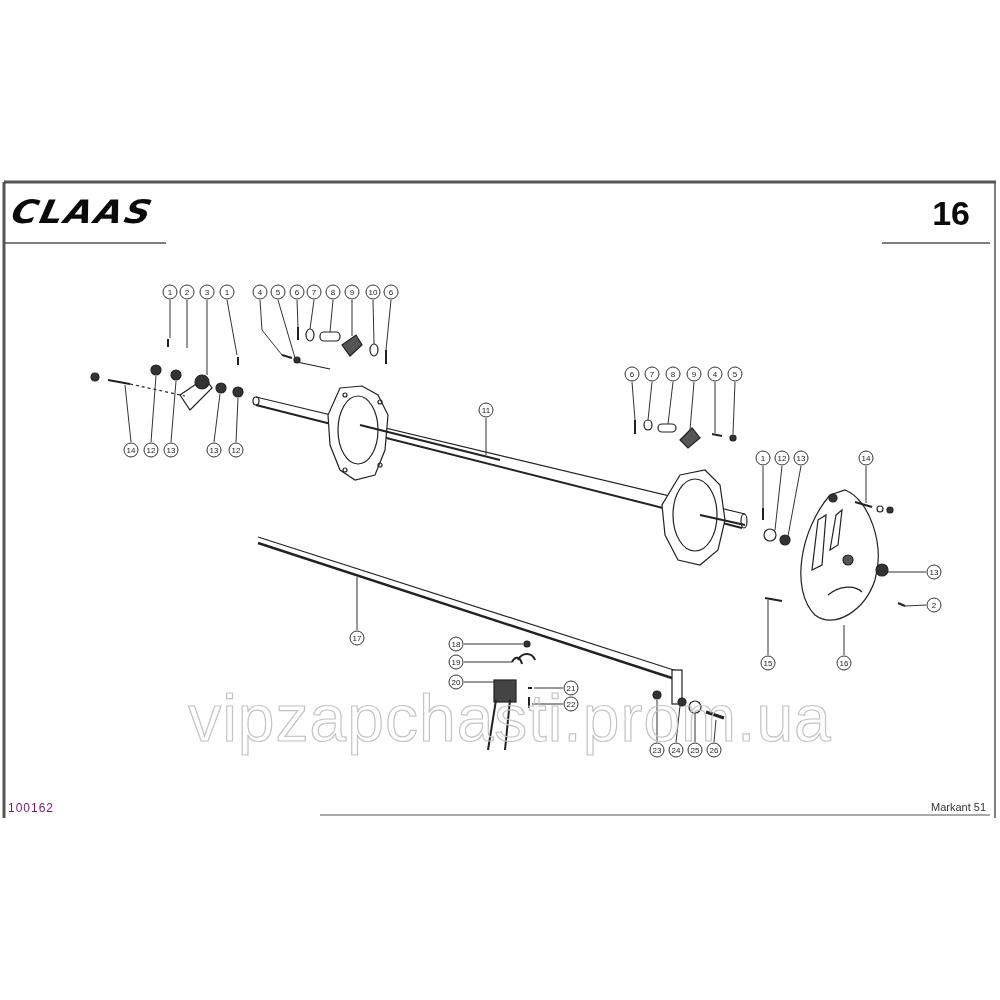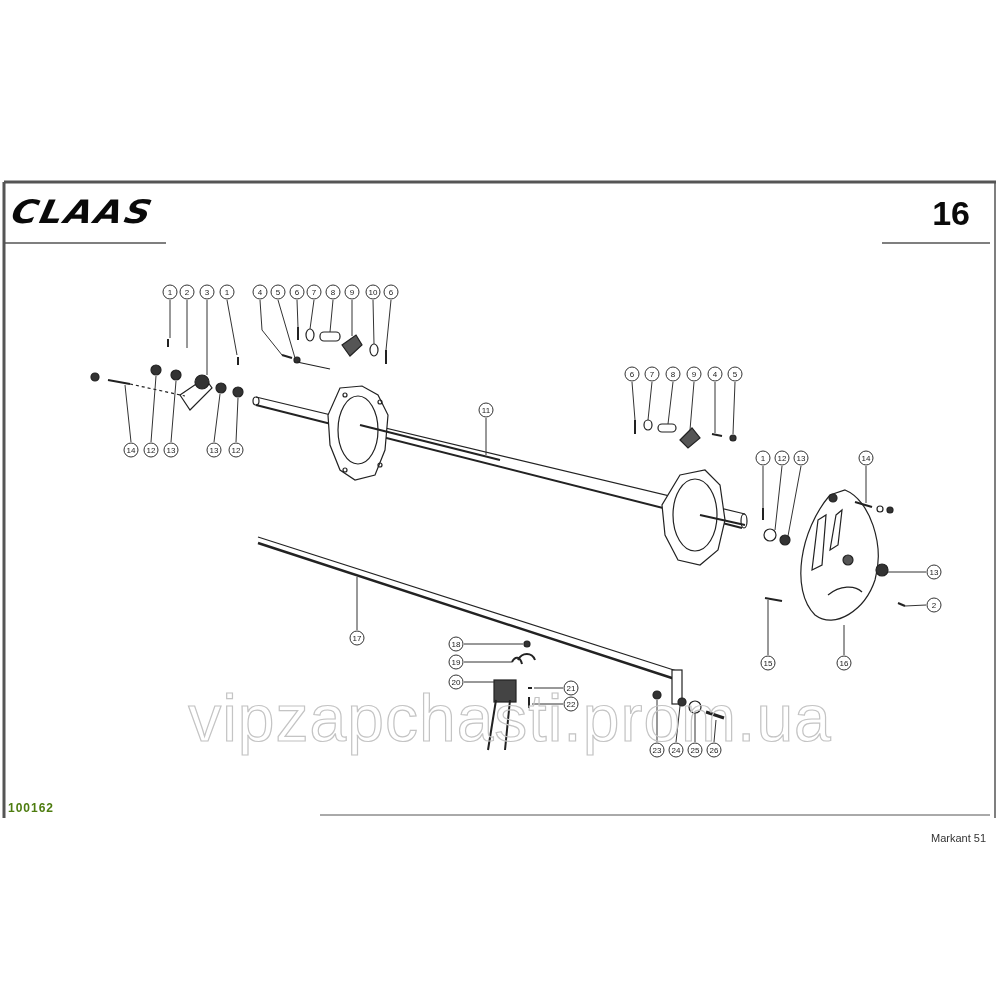--- a/index.html
+++ b/index.html
@@ -5,23 +5,23 @@
   html, body { margin:0; padding:0; background:#ffffff; }
   body { width:1000px; height:1000px; position:relative; overflow:hidden;
          font-family:"Liberation Sans", sans-serif; color:#111; }
   .page-frame { position:absolute; left:0; top:0; width:1000px; height:1000px; }
   .brand-logo { position:absolute; left:12px; top:194px; font-family:"DejaVu Sans", sans-serif;
                 font-weight:bold; font-style:italic; font-size:36px; letter-spacing:2px;
                 transform:skewX(-12deg) scaleY(0.9); color:#0a0a0a; line-height:1; }
   .page-number { position:absolute; right:30px; top:196px; font-family:"Liberation Sans", sans-serif;
                  font-weight:bold; font-size:34px; color:#0a0a0a; line-height:1; }
   .catalog-number { position:absolute; left:8px; top:801px; font-family:"Liberation Sans", sans-serif;
-                    font-size:12px; color:#4d7c0f; letter-spacing:1px;font-weight:bold; }
+                    font-size:12px; color:#701a75; letter-spacing:1px; }
   .model-label { position:absolute; right:14px; top:801px; font-family:"Liberation Sans", sans-serif;
-                 font-size:11px; color:#333;margin-top:31px; }
+                 font-size:11px; color:#333; }
   .watermark { position:absolute; left:160px; top:680px; width:700px; text-align:center;
                font-family:Liberation Sans, sans-serif; font-size:66px; color:transparent;
                -webkit-text-stroke:1.2px #c4c4c4; letter-spacing:1px; pointer-events:none; }
   svg text { font-family:"Liberation Sans", sans-serif; font-size:8px; fill:#222; }
 </style>
 </head>
 <body>
 
 <div class="page-frame">
 

